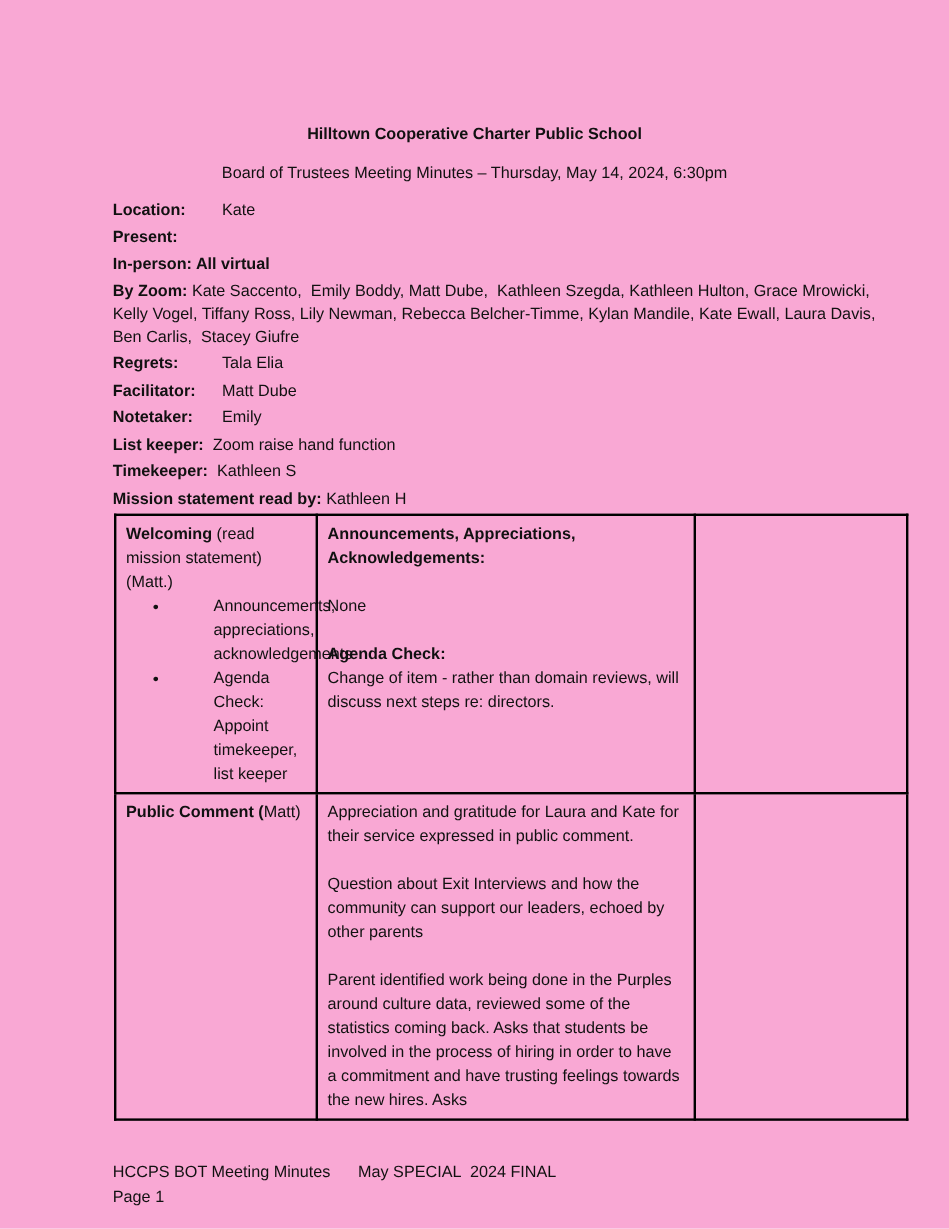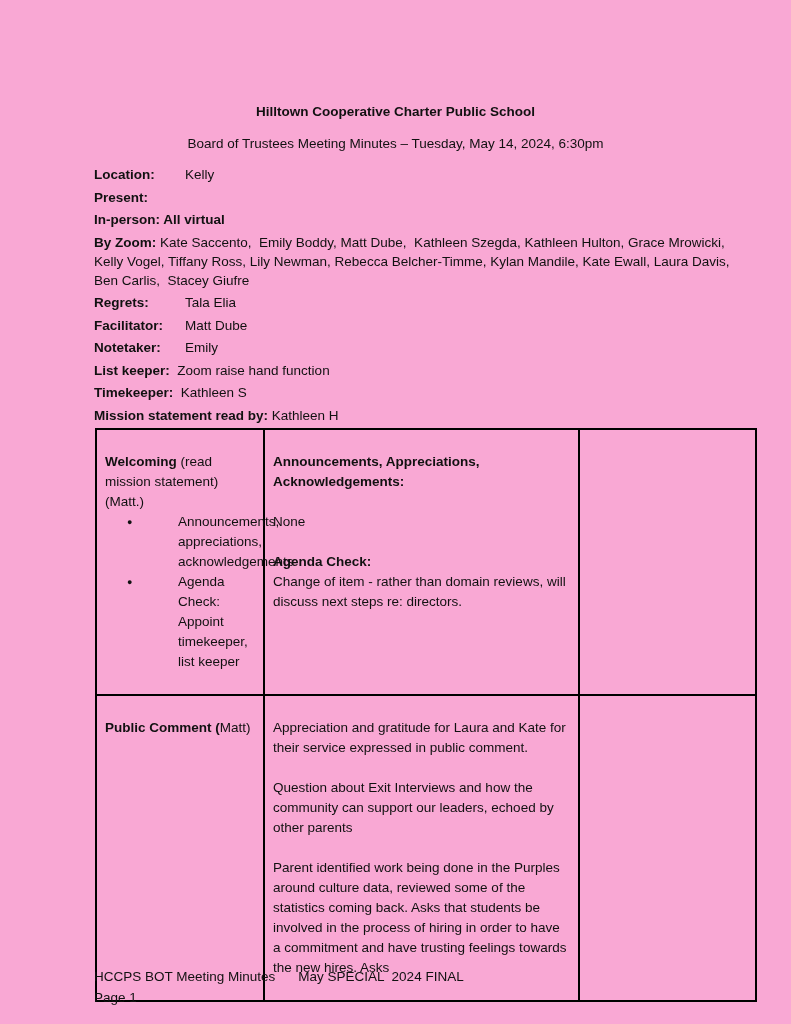--- a/index.html
+++ b/index.html
@@ -18,21 +18,21 @@
 
   
   .meta { margin:11px 36px 0 94px; }
   .meta-line { line-height:19px; margin-bottom:3.5px; }
   .lbl { font-weight:bold; }
   .lbl-tab { font-weight:bold; display:inline-block; min-width:91px; }
   .pre { white-space:pre-wrap; }
 
   
   table.minutes { border-collapse:collapse; table-layout:fixed; width:660px; margin-left:95px; margin-top:3px; }
-  table.minutes th, table.minutes td { border:2px solid #000; vertical-align:top; padding:22px 8px; }
+  table.minutes th, table.minutes td { border:2px solid #000; vertical-align:top; padding:5px 8px; }
   table.minutes th { text-align:center; font-weight:bold; line-height:19px; vertical-align:middle; padding:4px; }
   tr.hdr-row { height:43px; }
   tr.row-1 { height:200px; }
   tr.row-2 { height:222px; }
   td { line-height:20px; }
   .cell-gap { height:20px; }
   .b { font-weight:bold; }
   .bullet-item { position:relative; padding-left:73px; }
   .bullet-dot { position:absolute; left:22px; top:0px; font-size:9px; }
   .para + .para { margin-top:20px; }
@@ -41,26 +41,26 @@
   .doc-footer { position:absolute; left:94px; top:966px; line-height:21px; }
   .footer-right { margin-left:23px; white-space:pre-wrap; }
 </style>
 </head>
 <body>
 
 <div class="page">
 
   <div class="doc-header">
     <div class="doc-title">Hilltown Cooperative Charter Public School</div>
-    <div class="doc-subtitle">Board of Trustees Meeting Minutes – Tuesday, May 14, 2024, 6:30pm</div>
+    <div class="doc-subtitle">Board of Trustees Meeting Minutes – Thursday, May 14, 2024, 6:30pm</div>
   </div>
 
   <div class="meta">
     <div class="meta-line">
-      <span class="lbl-tab">Location:</span><span>Kelly</span>
+      <span class="lbl-tab">Location:</span><span>Kate</span>
     </div>
     <div class="meta-line">
       <span class="lbl">Present:</span>
     </div>
     <div class="meta-line">
       <span class="lbl">In-person: All virtual</span>
     </div>
     <div class="meta-line">
       <span class="lbl">By Zoom:</span><span class="pre"> Kate Saccento,  Emily Boddy, Matt Dube,  Kathleen Szegda, Kathleen Hulton, Grace Mrowicki, Kelly Vogel, Tiffany Ross, Lily Newman, Rebecca Belcher-Timme, Kylan Mandile, Kate Ewall, Laura Davis, Ben Carlis,  Stacey Giufre</span>
     </div>

